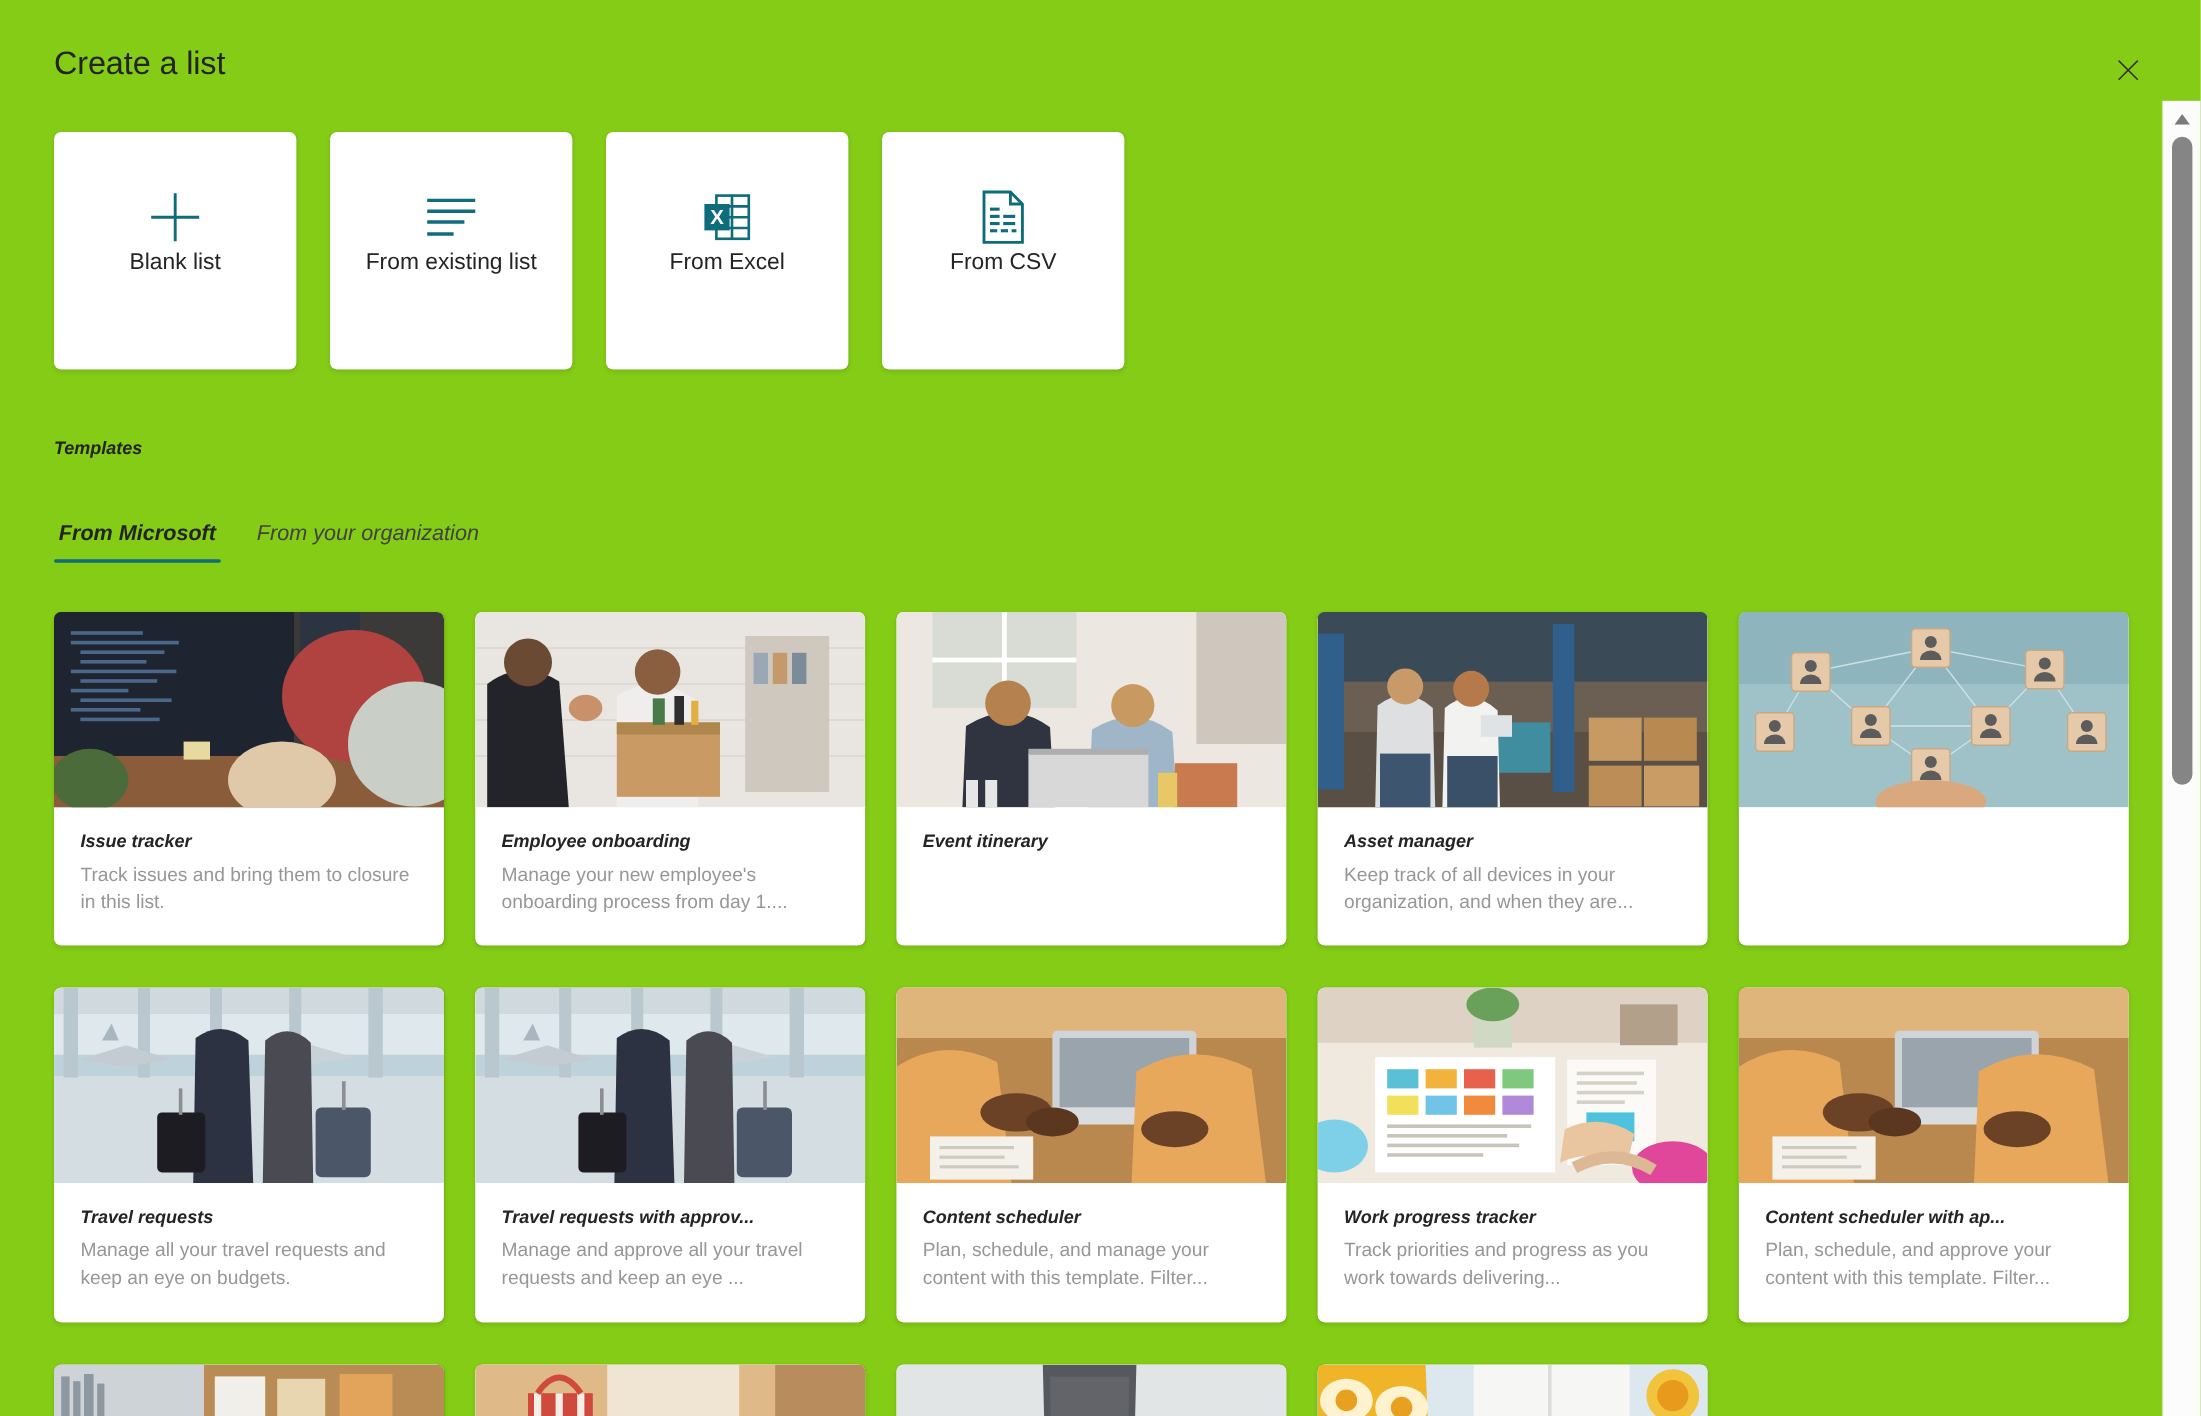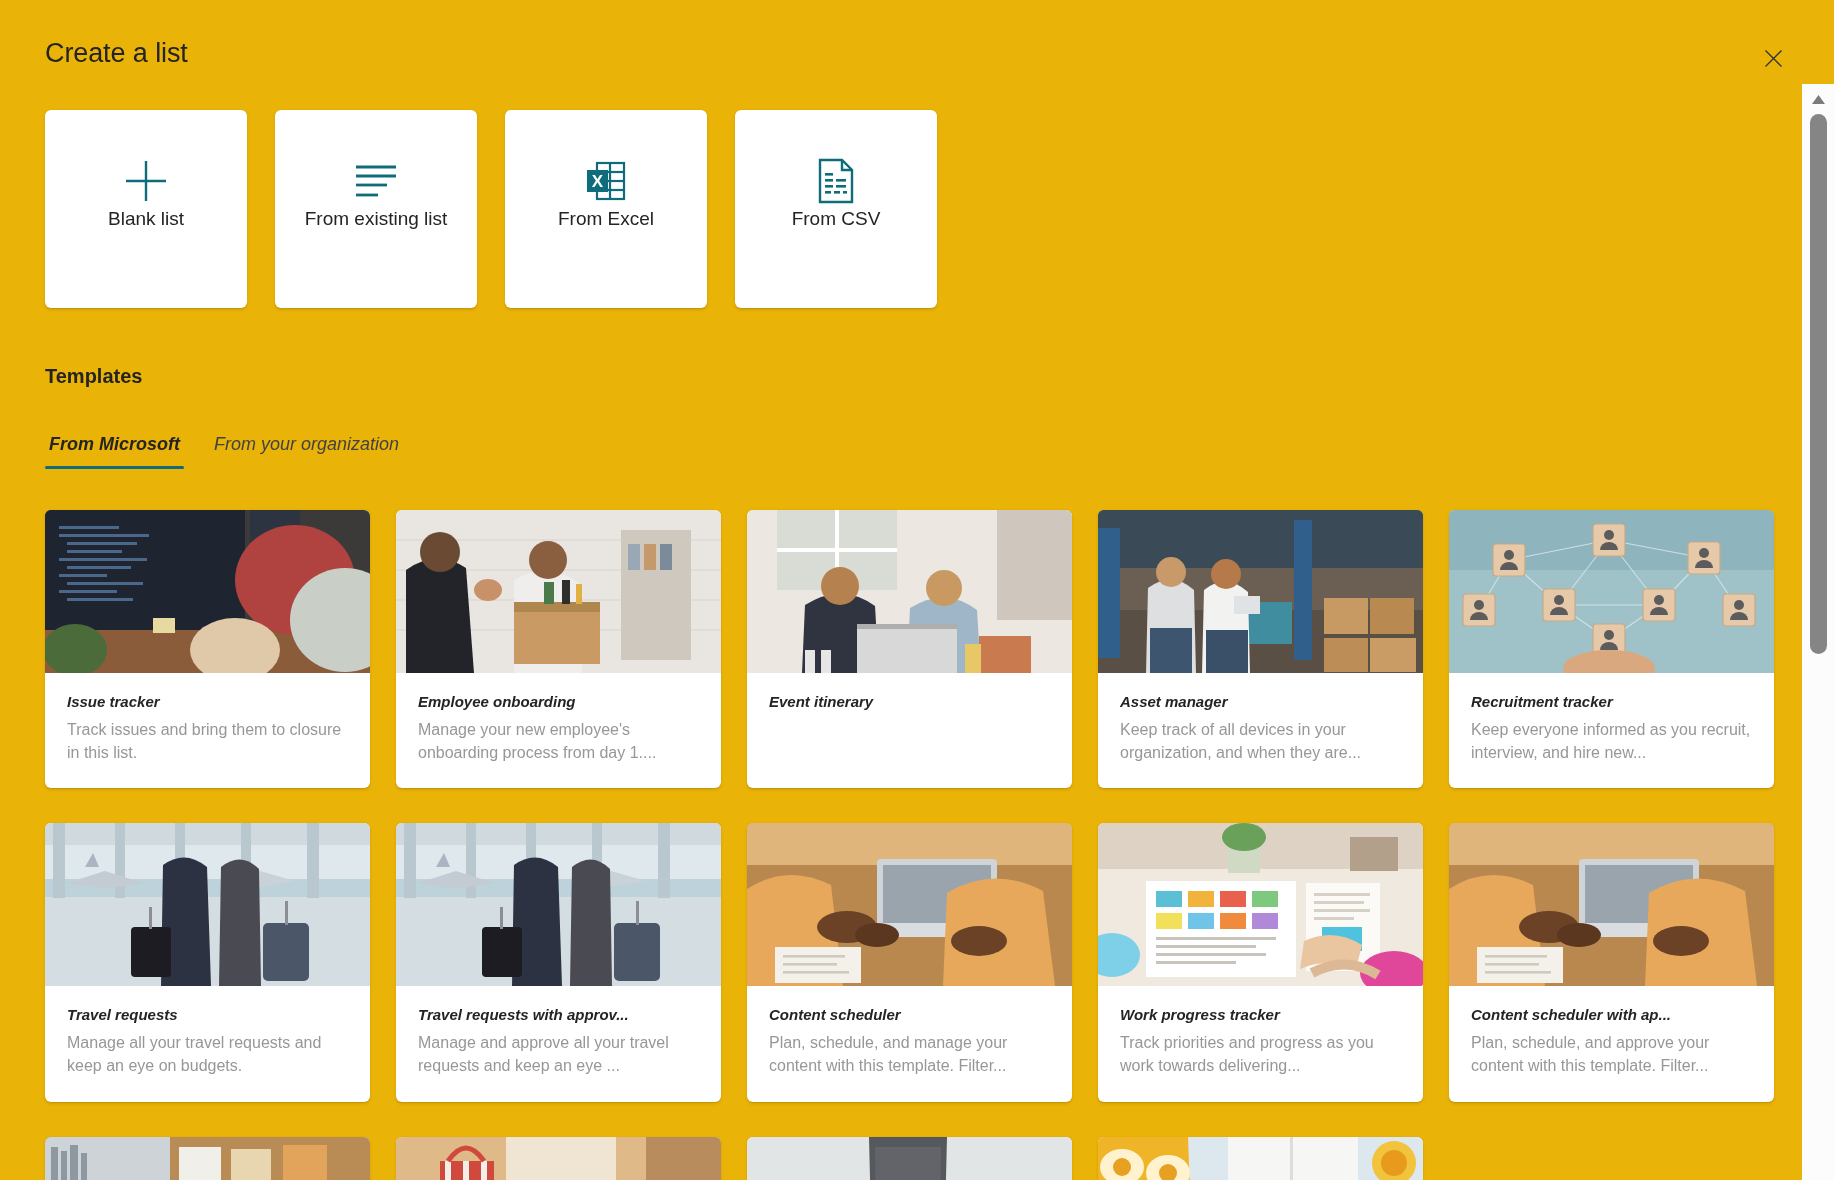--- a/index.html
+++ b/index.html
@@ -10,21 +10,21 @@
     overflow: hidden;
     background: #f8f8f8;
     font-family: "Liberation Sans", sans-serif;
     -webkit-font-smoothing: antialiased;
   }
 
   .dialog {
     position: relative;
     width: 1834px;
     height: 1180px;
-    background: #eab308;
+    background: #84cc16;
     overflow: hidden;
   }
 
   
   .header {
     position: absolute;
     top: 0; left: 0; right: 0;
     height: 100px;
   }
   .dialog-title {
@@ -93,23 +93,24 @@
     color: #242424;
     font-weight: 400;
     text-align: center;
   }
 
   
   .templates-heading {
     position: absolute;
     left: 45px;
     top: 365px;
-    font-size: 20px;
+    font-size: 15px;
     font-weight: 600;
     color: #242424;
+    font-style: italic;
   }
 
   .tabs {
     position: absolute;
     left: 45px;
     top: 428px;
     display: flex;
     gap: 26px;
     border-bottom: 1px solid transparent;
   }
@@ -467,24 +468,20 @@
               <circle cx="160" cy="125" r="5"></circle>
                 <path d="M151 140 a9 8 0 0 1 18 0 Z"></path>
               <circle cx="30" cy="95" r="5"></circle>
                 <path d="M21 110 a9 8 0 0 1 18 0 Z"></path>
               <circle cx="290" cy="95" r="5"></circle>
                 <path d="M281 110 a9 8 0 0 1 18 0 Z"></path>
             </g>
             <ellipse cx="160" cy="158" rx="46" ry="18" fill="#d9a87f"></ellipse>
           </svg>
         </div>
-        <div class="card-body">
-          <div class="card-title">Recruitment tracker</div>
-          <div class="card-desc">Keep everyone informed as you recruit, interview, and hire new...</div>
-        </div>
       </div>
 
       <div class="template-card">
         <div class="thumb">
           <svg width="325" height="163" viewBox="0 0 325 163" preserveAspectRatio="none">
             <rect width="325" height="163" fill="#dfe8ec"></rect>
             <rect x="0" y="0" width="325" height="22" fill="#cfd9de"></rect>
             <rect x="0" y="56" width="325" height="18" fill="#bdd2da"></rect>
             <rect x="0" y="74" width="325" height="89" fill="#d4dde1"></rect>
             <g fill="#b9c7ce">

